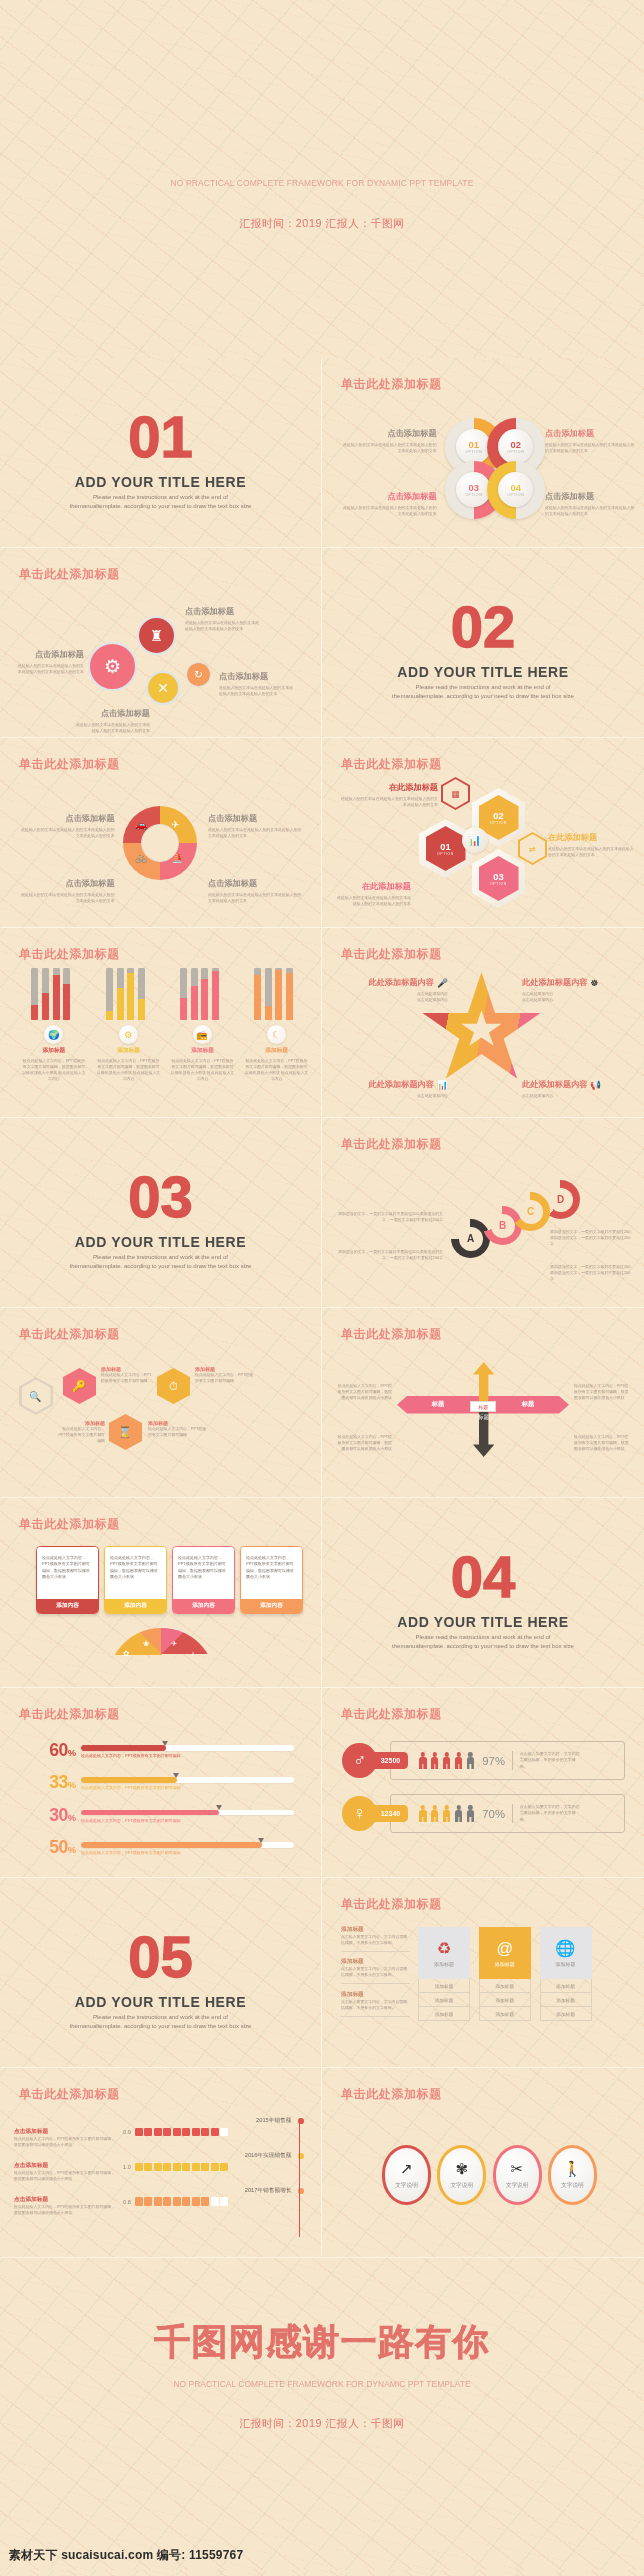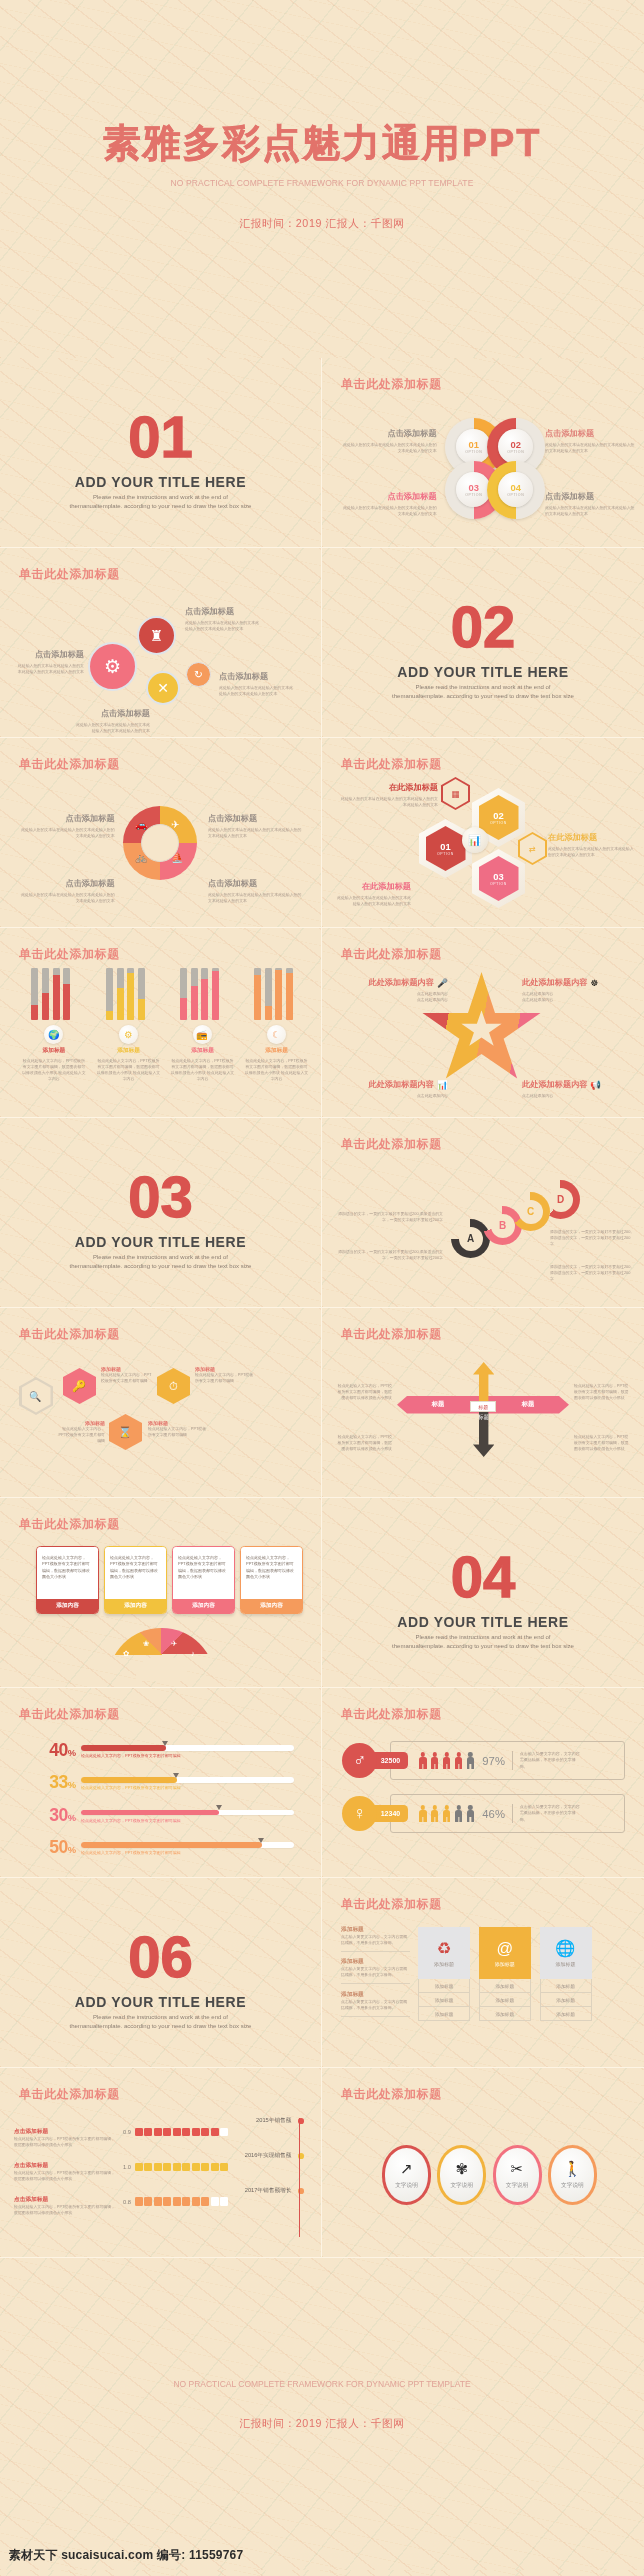--- a/index.html
+++ b/index.html
@@ -131,21 +131,20 @@
   .end { position:relative; width:644px; height:312px; }
   .end-title { position:absolute; left:0; right:0; top:60px; text-align:center; font-size:36px; font-weight:bold; color:#e2736b; -webkit-text-stroke:0.6px #e2736b; letter-spacing:1.3px; }
   .end-sub { position:absolute; left:0; right:0; top:121px; text-align:center; font-size:8.5px; color:#e0a398; }
   .end-meta { position:absolute; left:0; right:0; top:159px; text-align:center; font-size:10.7px; color:#e2736b; letter-spacing:0.6px; }
   .watermark { position:absolute; left:8.8px; bottom:6.3px; font-size:12px; color:#2b2b2b; font-weight:bold; letter-spacing:0.2px; }
 </style>
 </head>
 <body class="paper">
 
 <div class="hero paper">
-  <div class="hero-title">素雅多彩点魅力通用PPT</div>
   <div class="hero-sub">NO PRACTICAL COMPLETE FRAMEWORK FOR DYNAMIC PPT TEMPLATE</div>
   <div class="hero-meta">汇报时间：2019  汇报人：千图网</div>
 </div>
 
 <div class="grid">
 
   <div class="row">
     <div class="slide paper">
       <div class="big-num">01</div>
       <div class="big-head">ADD YOUR TITLE HERE</div>
@@ -563,21 +562,21 @@
       <div class="big-body">Please read the instructions and work at the end of themanualtemplate. according to your need to draw the text box size</div>
     </div>
   </div>
 
   <div class="row">
     <div class="slide paper">
       <div class="s-title">单击此处添加标题</div>
       <div id="pctRows" style="position:absolute;left:42px;top:52px;width:252px;">
           <div style="display: flex; align-items: flex-start; margin-bottom: 11.3px;">
             <div style="width:39px;text-align:right;padding-right:5px;">
-         <span class="pct-num" style="color:#cf4a44">40</span><span style="font-size:9.4px;color:#cf4a44;font-weight:bold;">%</span>
+         <span class="pct-num" style="color:#cf4a44">60</span><span style="font-size:9.4px;color:#cf4a44;font-weight:bold;">%</span>
        </div>
        <div style="flex:1;padding-top:5px;">
          <div class="pbar">
            <div class="pfill" style="width:40%;background:#cf4a44"></div>
            <div class="ptri" style="left:calc(40% - 3.8px)"></div>
          </div>
          <div style="font-size:4px;color:#cf4a44;margin-top:2.5px;">轻点此处输入文字内容，PPT模板所有文字图片都可编辑</div>
        </div>
           </div>
           <div style="display: flex; align-items: flex-start; margin-bottom: 11.3px;">
@@ -671,31 +670,31 @@
               </div>
                 <div class="person" style="margin-right:4.4px;">
                 <div class="head" style="background:#7d7d7d"></div>
                   <div class="body" style="background:#7d7d7d"></div>
               </div>
                 <div class="person" style="margin-right:4.4px;">
                 <div class="head" style="background:#7d7d7d"></div>
                   <div class="body" style="background:#7d7d7d"></div>
               </div>
               </div>
-         <div style="font-size:11.3px;color:#8e8e8e;margin:0 7.5px 0 3.8px;">46%</div>
+         <div style="font-size:11.3px;color:#8e8e8e;margin:0 7.5px 0 3.8px;">70%</div>
          <div style="border-left:0.6px solid #cbbda9;padding-left:6.3px;font-size:4px;line-height:1.6;color:#a6968a;width:69px;">点击输入简要文字内容，文字内容需概括精炼，不用多余的文字修饰。</div>
        </div>
           </div>
         </div>
     </div>
   </div>
 
   <div class="row">
     <div class="slide paper">
-      <div class="big-num">06</div>
+      <div class="big-num">05</div>
       <div class="big-head">ADD YOUR TITLE HERE</div>
       <div class="big-body">Please read the instructions and work at the end of themanualtemplate. according to your need to draw the text box size</div>
     </div>
 
     <div class="slide paper">
       <div class="s-title">单击此处添加标题</div>
       <div id="tileSide" style="position:absolute;left:19px;top:48px;width:69px;">
           <div style="margin-bottom: 6.3px; padding-bottom: 5px; border-bottom: 0.6px solid rgb(222, 210, 189);">
             <div style="font-size:5.7px;font-weight:bold;color:#c98a6a;">添加标题</div>
                  <div class="body-xs">点击输入简要文字内容，文字内容需概括精炼，不用多余的文字修饰。</div>
@@ -814,17 +813,18 @@
                    <div style="font-size:5.7px;color:#8d8d8d;margin-top:3.8px;">文字说明</div>
                  </div>
           </div>
         </div>
     </div>
   </div>
 
 </div>
 
 <div class="end paper">
+  <div class="end-title">千图网感谢一路有你</div>
   <div class="end-sub">NO PRACTICAL COMPLETE FRAMEWORK FOR DYNAMIC PPT TEMPLATE</div>
   <div class="end-meta">汇报时间：2019  汇报人：千图网</div>
   <div class="watermark">素材天下 sucaisucai.com  编号: 11559767</div>
 </div>
 
 
 </body></html>

